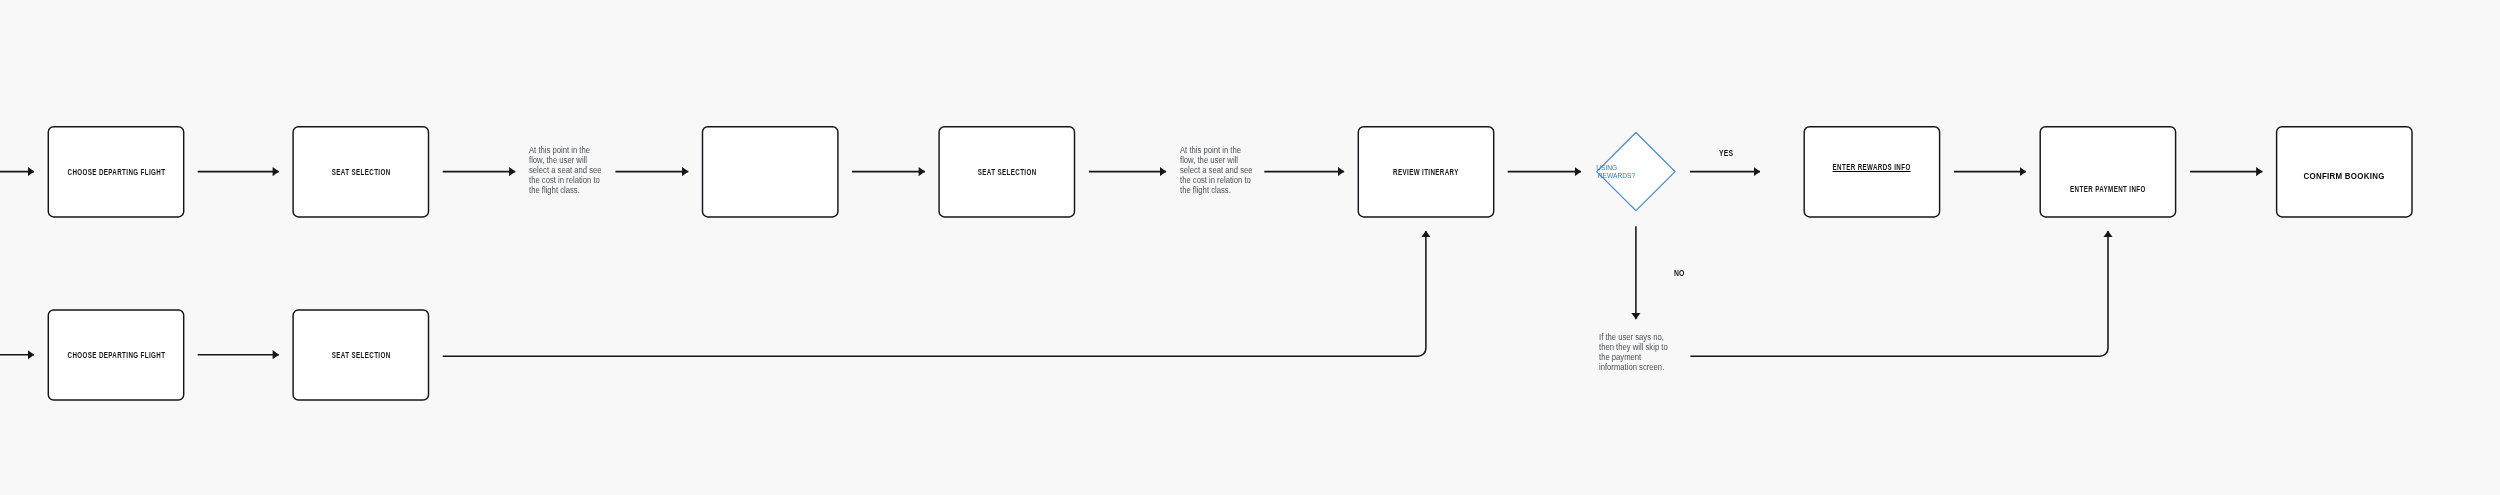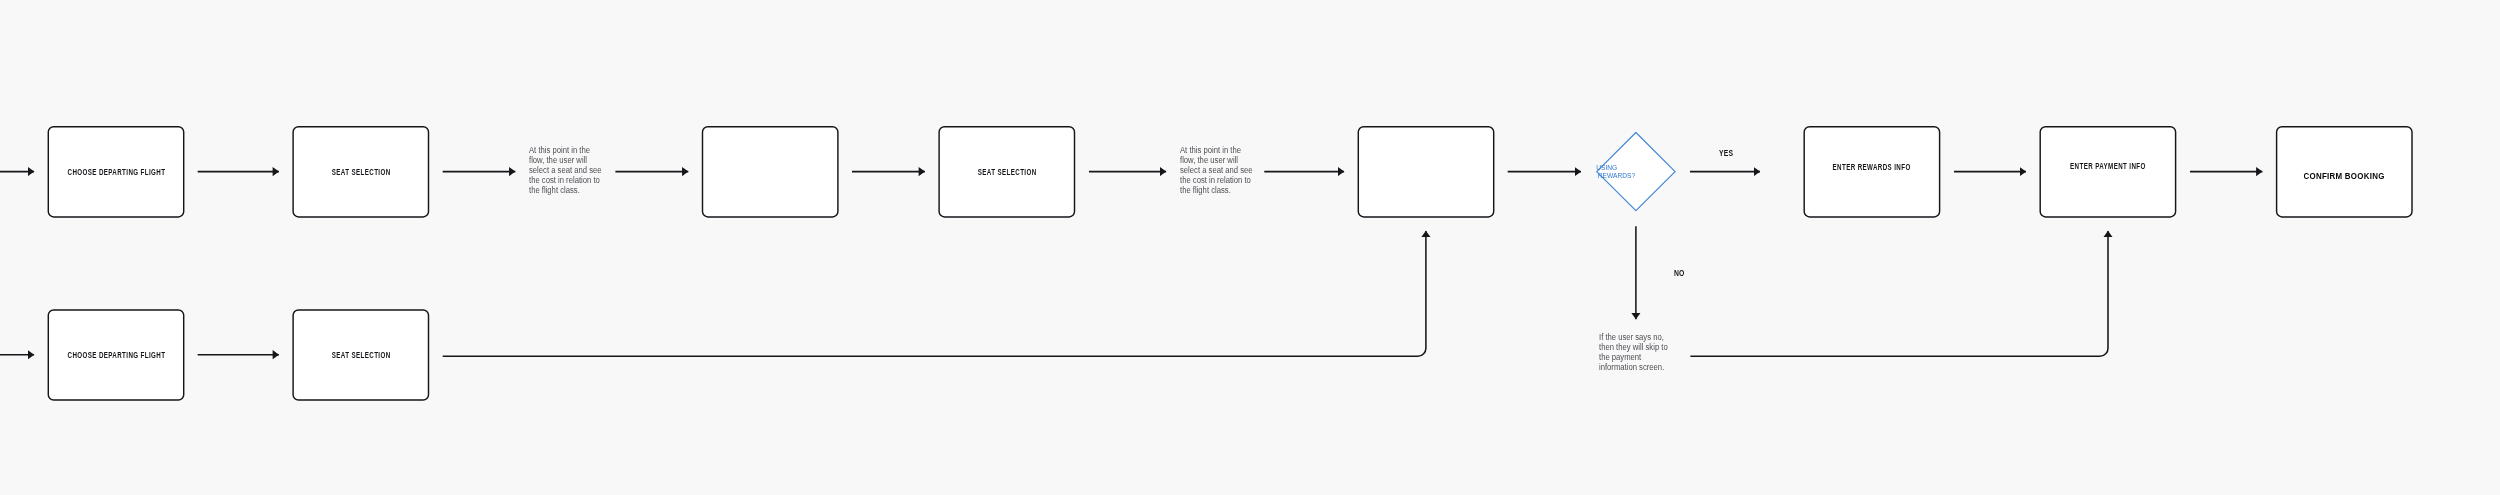--- a/index.html
+++ b/index.html
@@ -71,24 +71,27 @@
 
   <div class="node" style="left:48.3px;top:126.7px;width:135.4px;height:90.6px;">
     <span class="lbl">CHOOSE DEPARTING FLIGHT</span>
   </div>
   <div class="node" style="left:293.1px;top:126.7px;width:135.4px;height:90.6px;">
     <span class="lbl">SEAT SELECTION</span>
   </div>
   <div class="node" style="left:939.1px;top:126.7px;width:135.4px;height:90.6px;">
     <span class="lbl">SEAT SELECTION</span>
   </div>
-  <div class="node" style="left:1804.2px;top:126.7px;width:135.4px;height:81px;">
+  <div class="node" style="left:1358.3px;top:126.7px;width:135.4px;height:90.6px;">
+    <span class="lbl">REVIEW ITINERARY</span>
+  </div>
+  <div class="node" style="left:1804.2px;top:126.7px;width:135.4px;height:81px;text-decoration:underline;">
     <span class="lbl">ENTER REWARDS INFO</span>
   </div>
-  <div class="node" style="left:2040.2px;top:121px;width:135.4px;height:90.6px;">
+  <div class="node" style="left:2040.2px;top:144px;width:135.4px;height:90.6px;">
     <span class="lbl">ENTER PAYMENT INFO</span>
   </div>
   <div class="node strong" style="left:2276.6px;top:126.7px;width:135.4px;height:99px;">
     <span class="lbl">CONFIRM BOOKING</span>
   </div>
   <div class="node" style="left:48.3px;top:309.7px;width:135.4px;height:90.6px;">
     <span class="lbl">CHOOSE DEPARTING FLIGHT</span>
   </div>
   <div class="node" style="left:293.1px;top:309.7px;width:135.4px;height:90.6px;">
     <span class="lbl">SEAT SELECTION</span>

